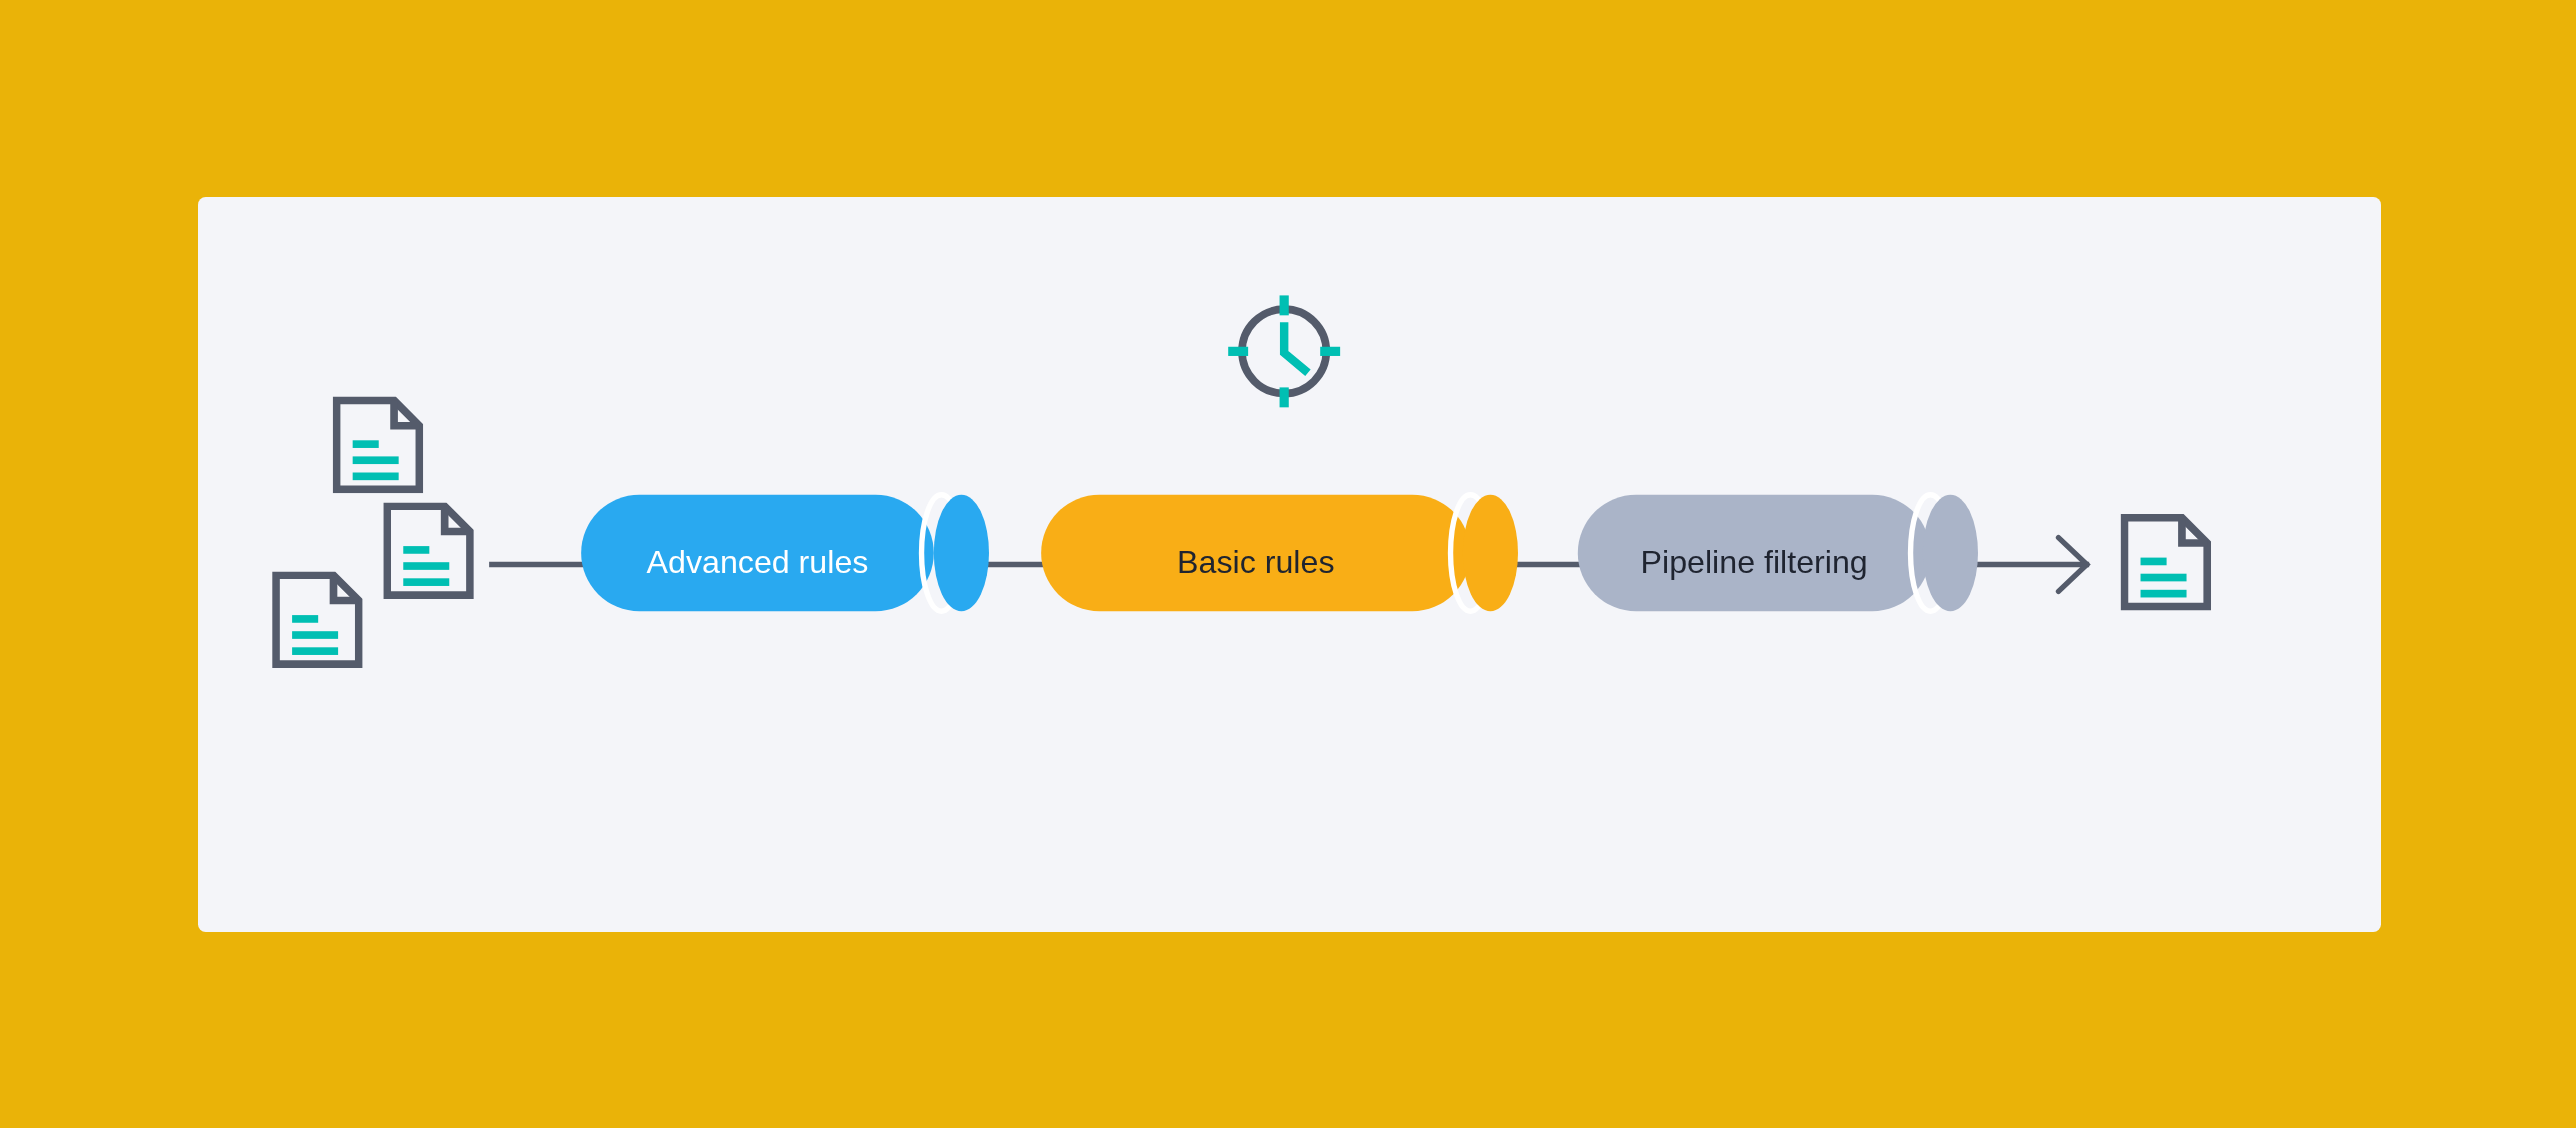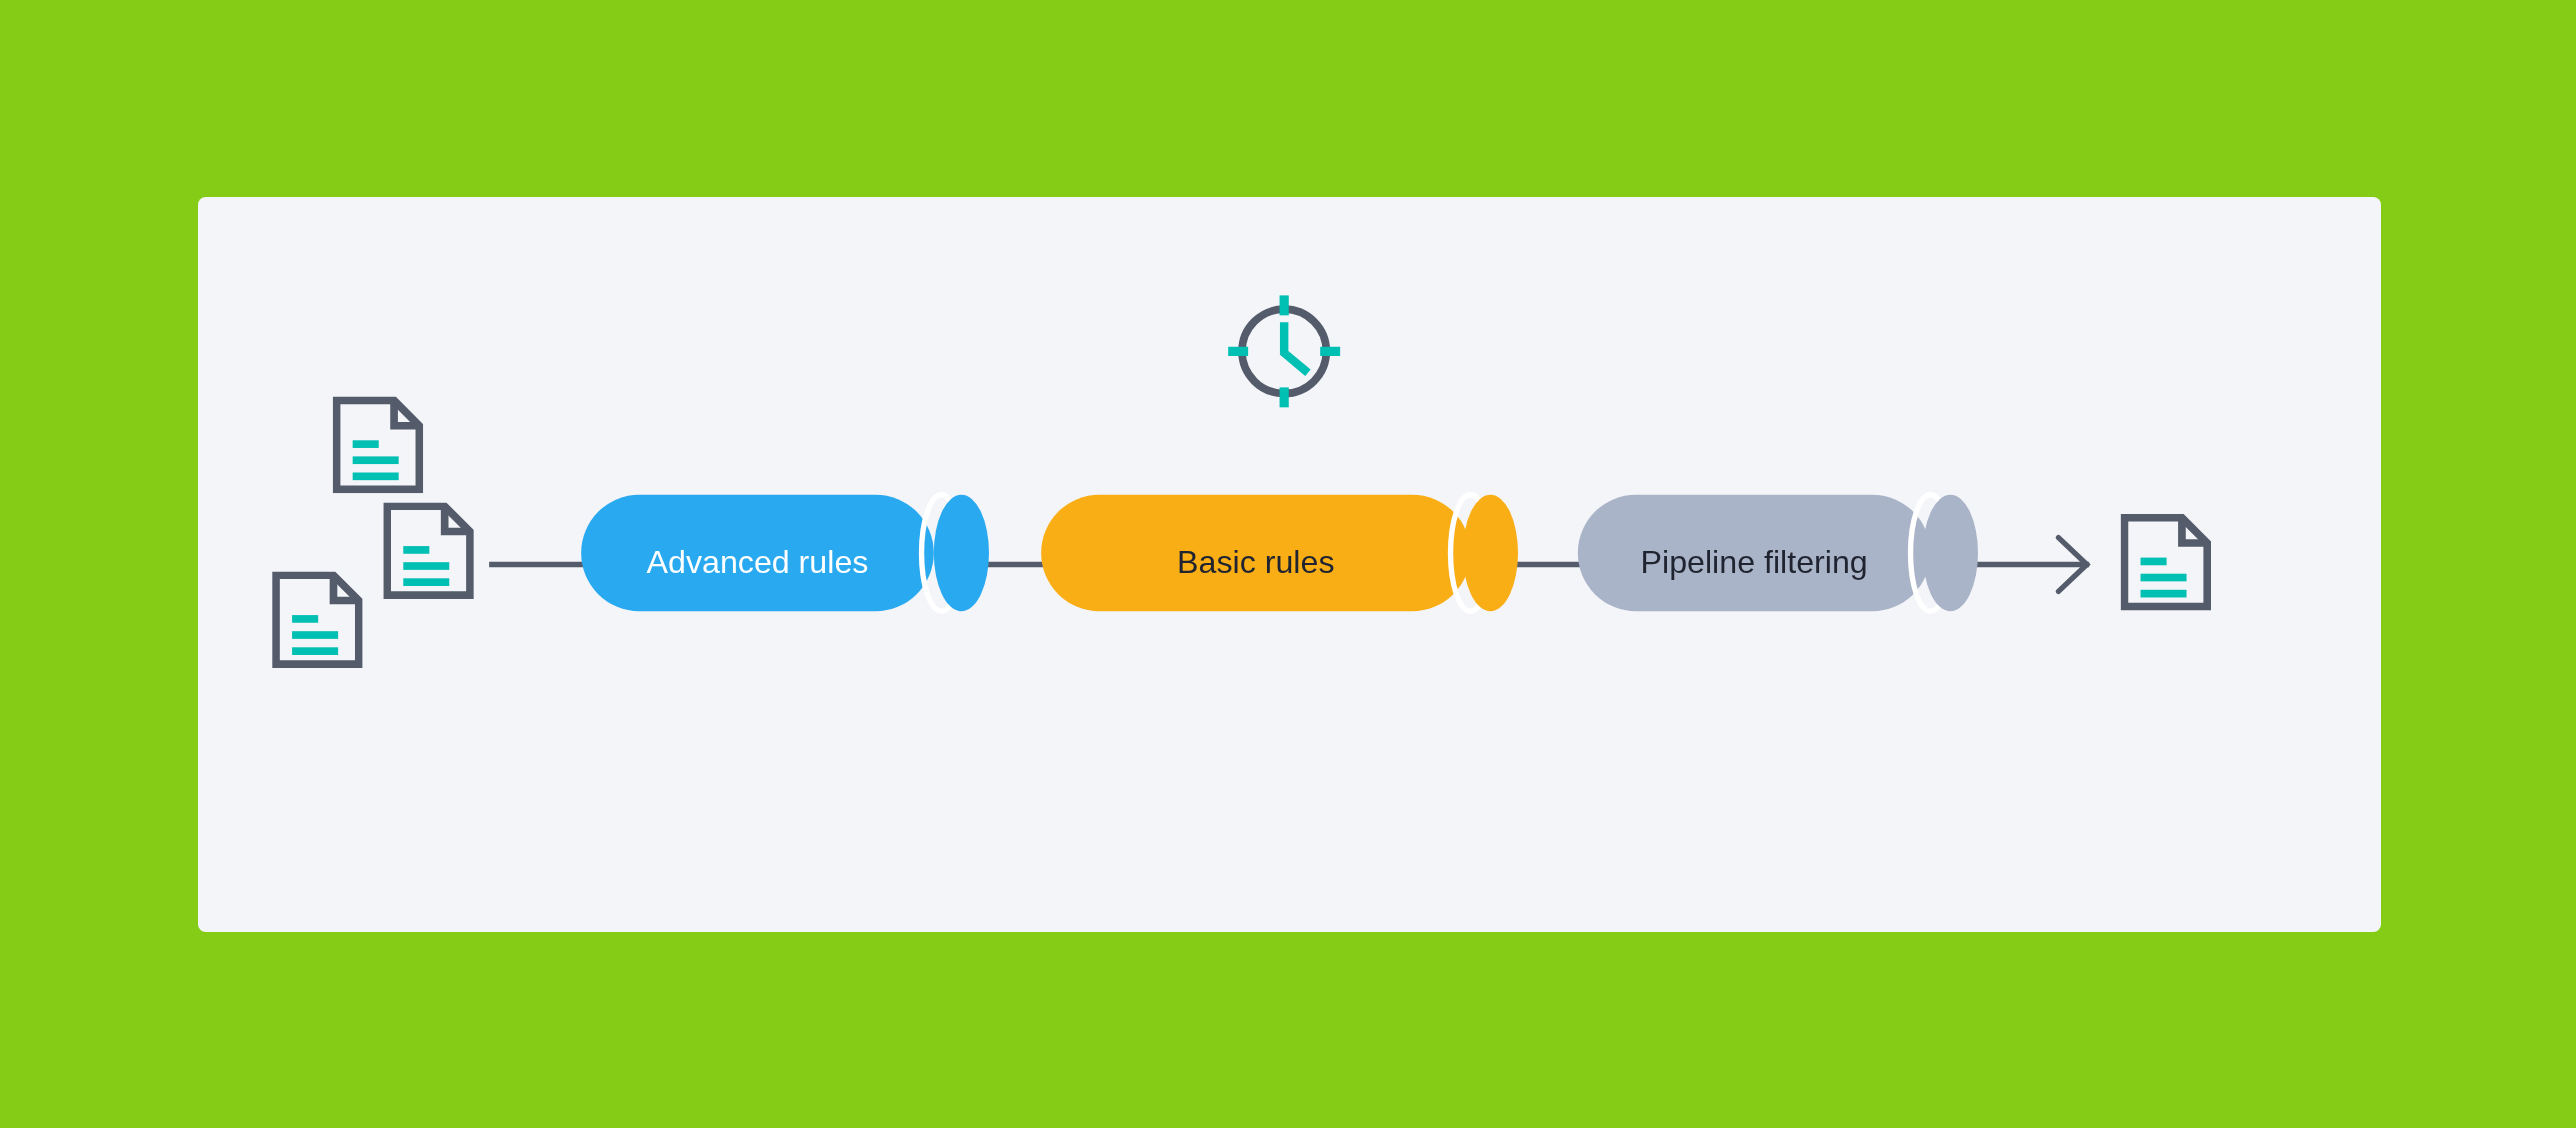--- a/index.html
+++ b/index.html
@@ -10,21 +10,21 @@
   body {
     width: 2576px;
     height: 1129px;
     font-family: "Liberation Sans", sans-serif;
     overflow: hidden;
   }
   #stage {
     position: relative;
     width: 2576px;
     height: 1129px;
-    background: #84cc16;
+    background: #eab308;
   }
   #panel {
     position: absolute;
     left: 198px;
     top: 197px;
     width: 2183px;
     height: 735px;
     background: #f4f5f9;
     border-radius: 7.7px;
   }

